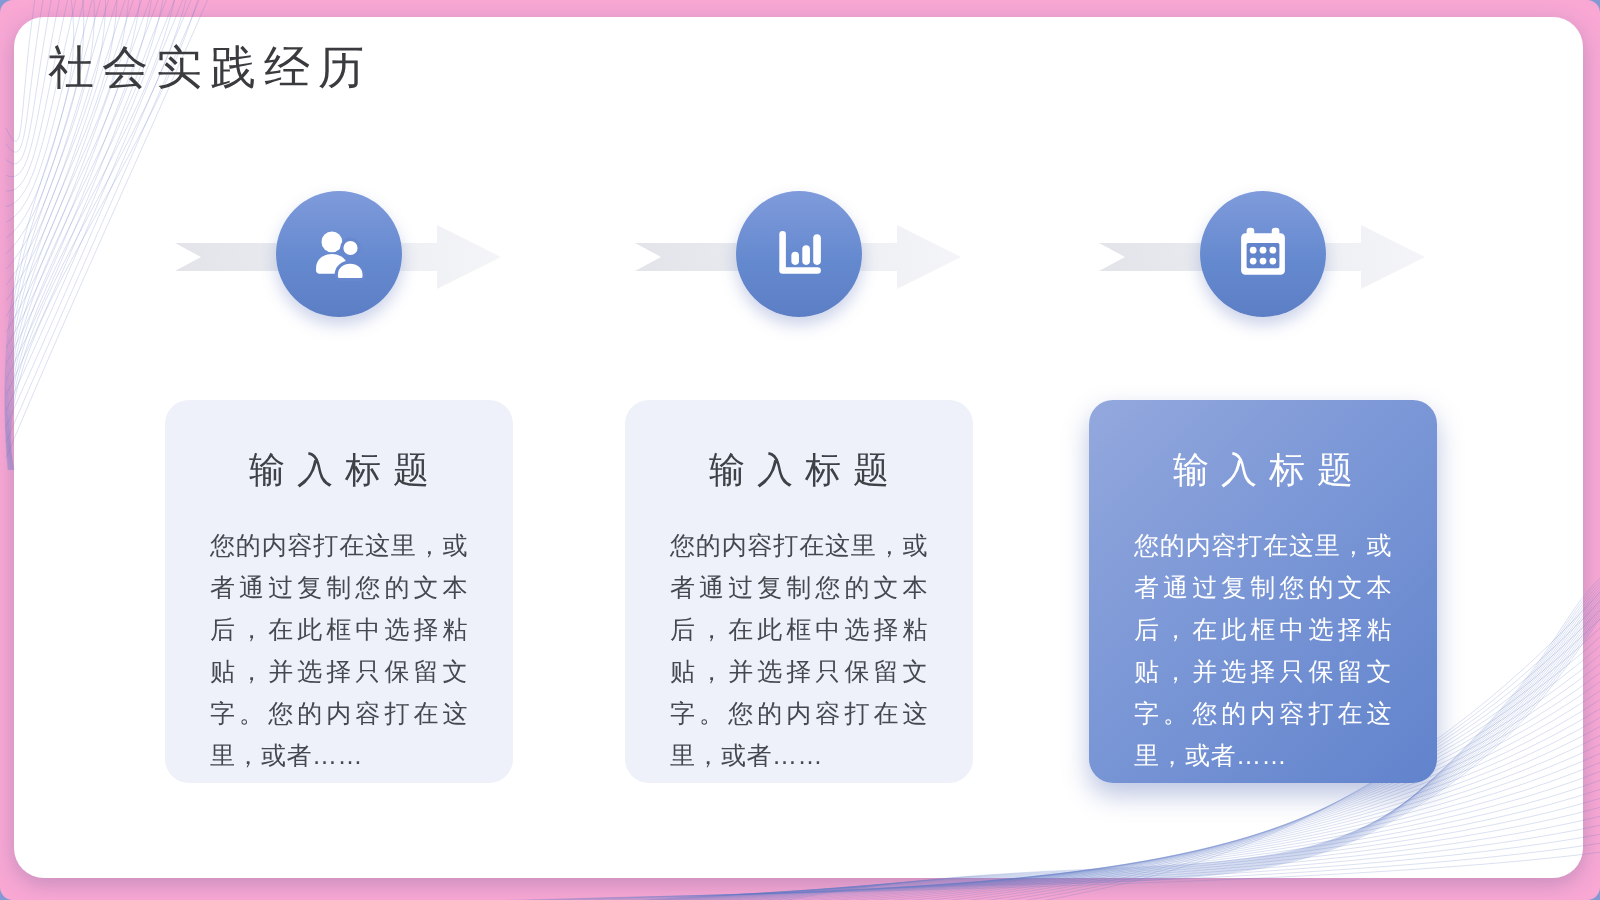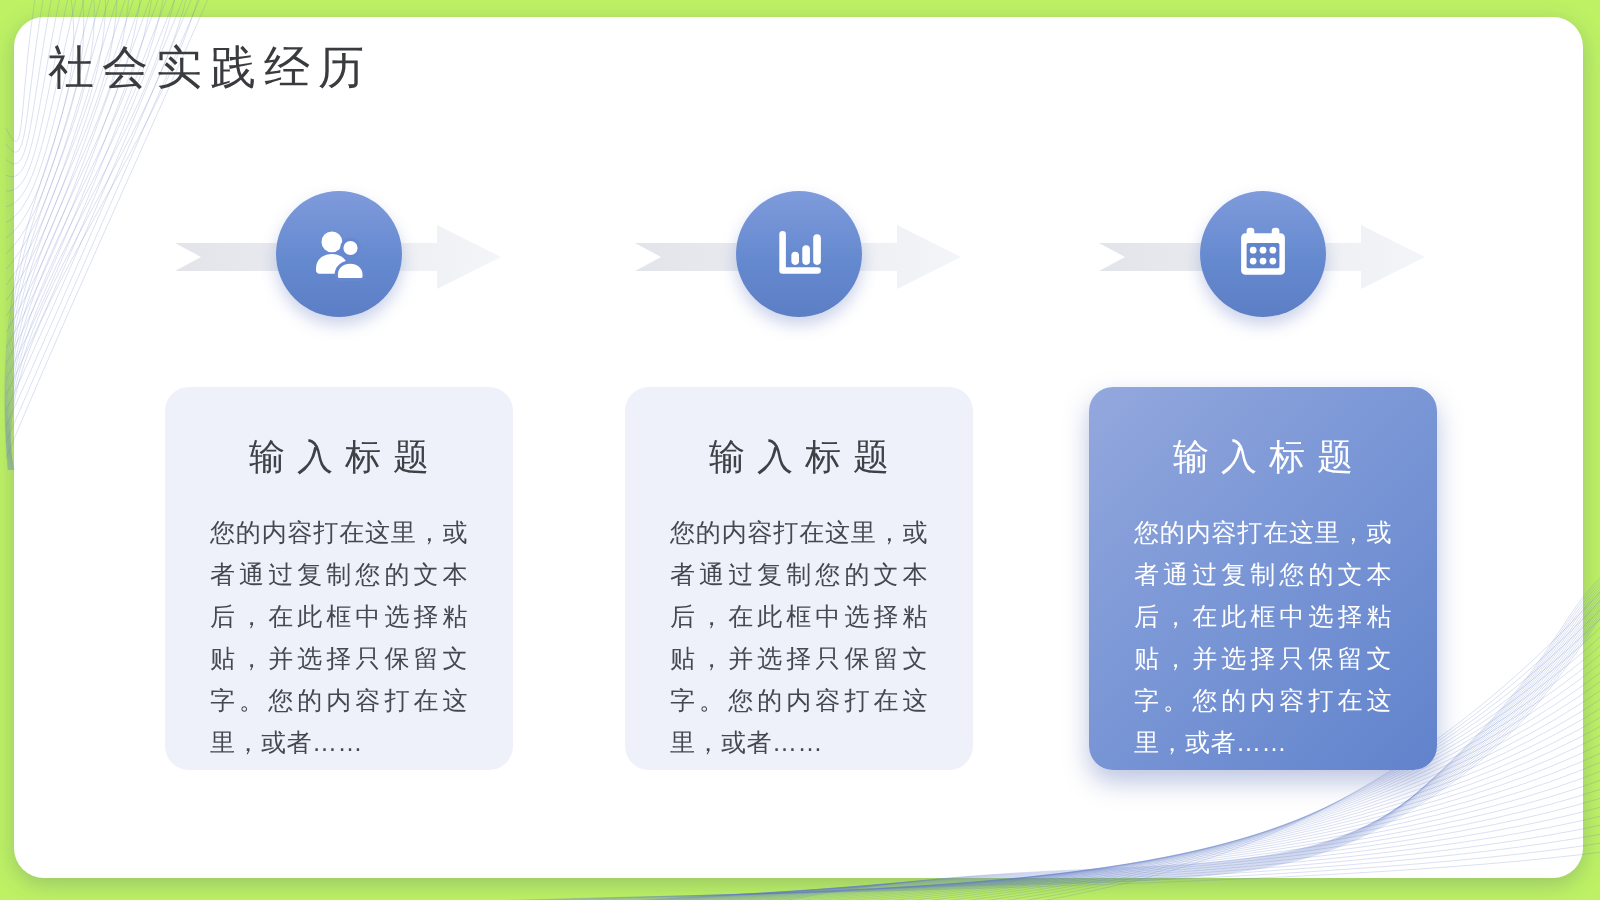--- a/index.html
+++ b/index.html
@@ -1,19 +1,20 @@
 <!DOCTYPE html>
 <html><head>
 <meta charset="utf-8">
 <style>
   html,body{margin:0;padding:0;background:#8299d3;}
   .stage{
     position:relative;width:1600px;height:900px;overflow:hidden;
-    background:#bef264;
+    background:#f9a8d4;
     font-family:"Liberation Sans","DejaVu Sans",sans-serif;
+    border-radius:13px;
   }
   .slide{
     position:absolute;left:14px;top:17px;width:1569px;height:861px;
     background:#ffffff;border-radius:30px;z-index:0;
     box-shadow:0 6px 22px rgba(40,60,120,.25);
   }
   .waves{position:absolute;z-index:1;pointer-events:none;}
   #waves-tl{left:0;top:0;}
   #waves-br{right:0;bottom:0;}
   .content{position:absolute;left:0;top:0;width:1600px;height:900px;z-index:2;}
@@ -25,21 +26,21 @@
   .col.c1{left:165px}.col.c2{left:625px}.col.c3{left:1089px}
   .flow-arrow{position:absolute;left:10px;top:225px;width:326px;height:64px;}
   .step-circle{
     position:absolute;left:111px;top:191px;width:126px;height:126px;border-radius:50%;
     background:linear-gradient(180deg,#7f9bdb 0%,#6589cf 55%,#5c7ec5 100%);
     box-shadow:0 8px 16px rgba(86,110,185,.30);
     display:flex;align-items:center;justify-content:center;
   }
   .step-circle svg{width:70px;height:70px;display:block;}
   .card{
-    position:absolute;left:0;top:387px;width:348px;height:383px;border-radius:24px;
+    position:absolute;left:0;top:400px;width:348px;height:383px;border-radius:24px;
     background:#eef1f9;box-sizing:border-box;padding:48px 45px 0 45px;
   }
   .card.highlight{
     background:linear-gradient(135deg,#93a8dd 0%,#7b97d6 45%,#6183cc 100%);
     box-shadow:0 12px 26px rgba(78,103,178,.38);
   }
   .card-title{
     text-align:center;font-size:36px;font-weight:500;color:#3e4146;
     letter-spacing:12px;text-indent:12px;line-height:44px;
   }

